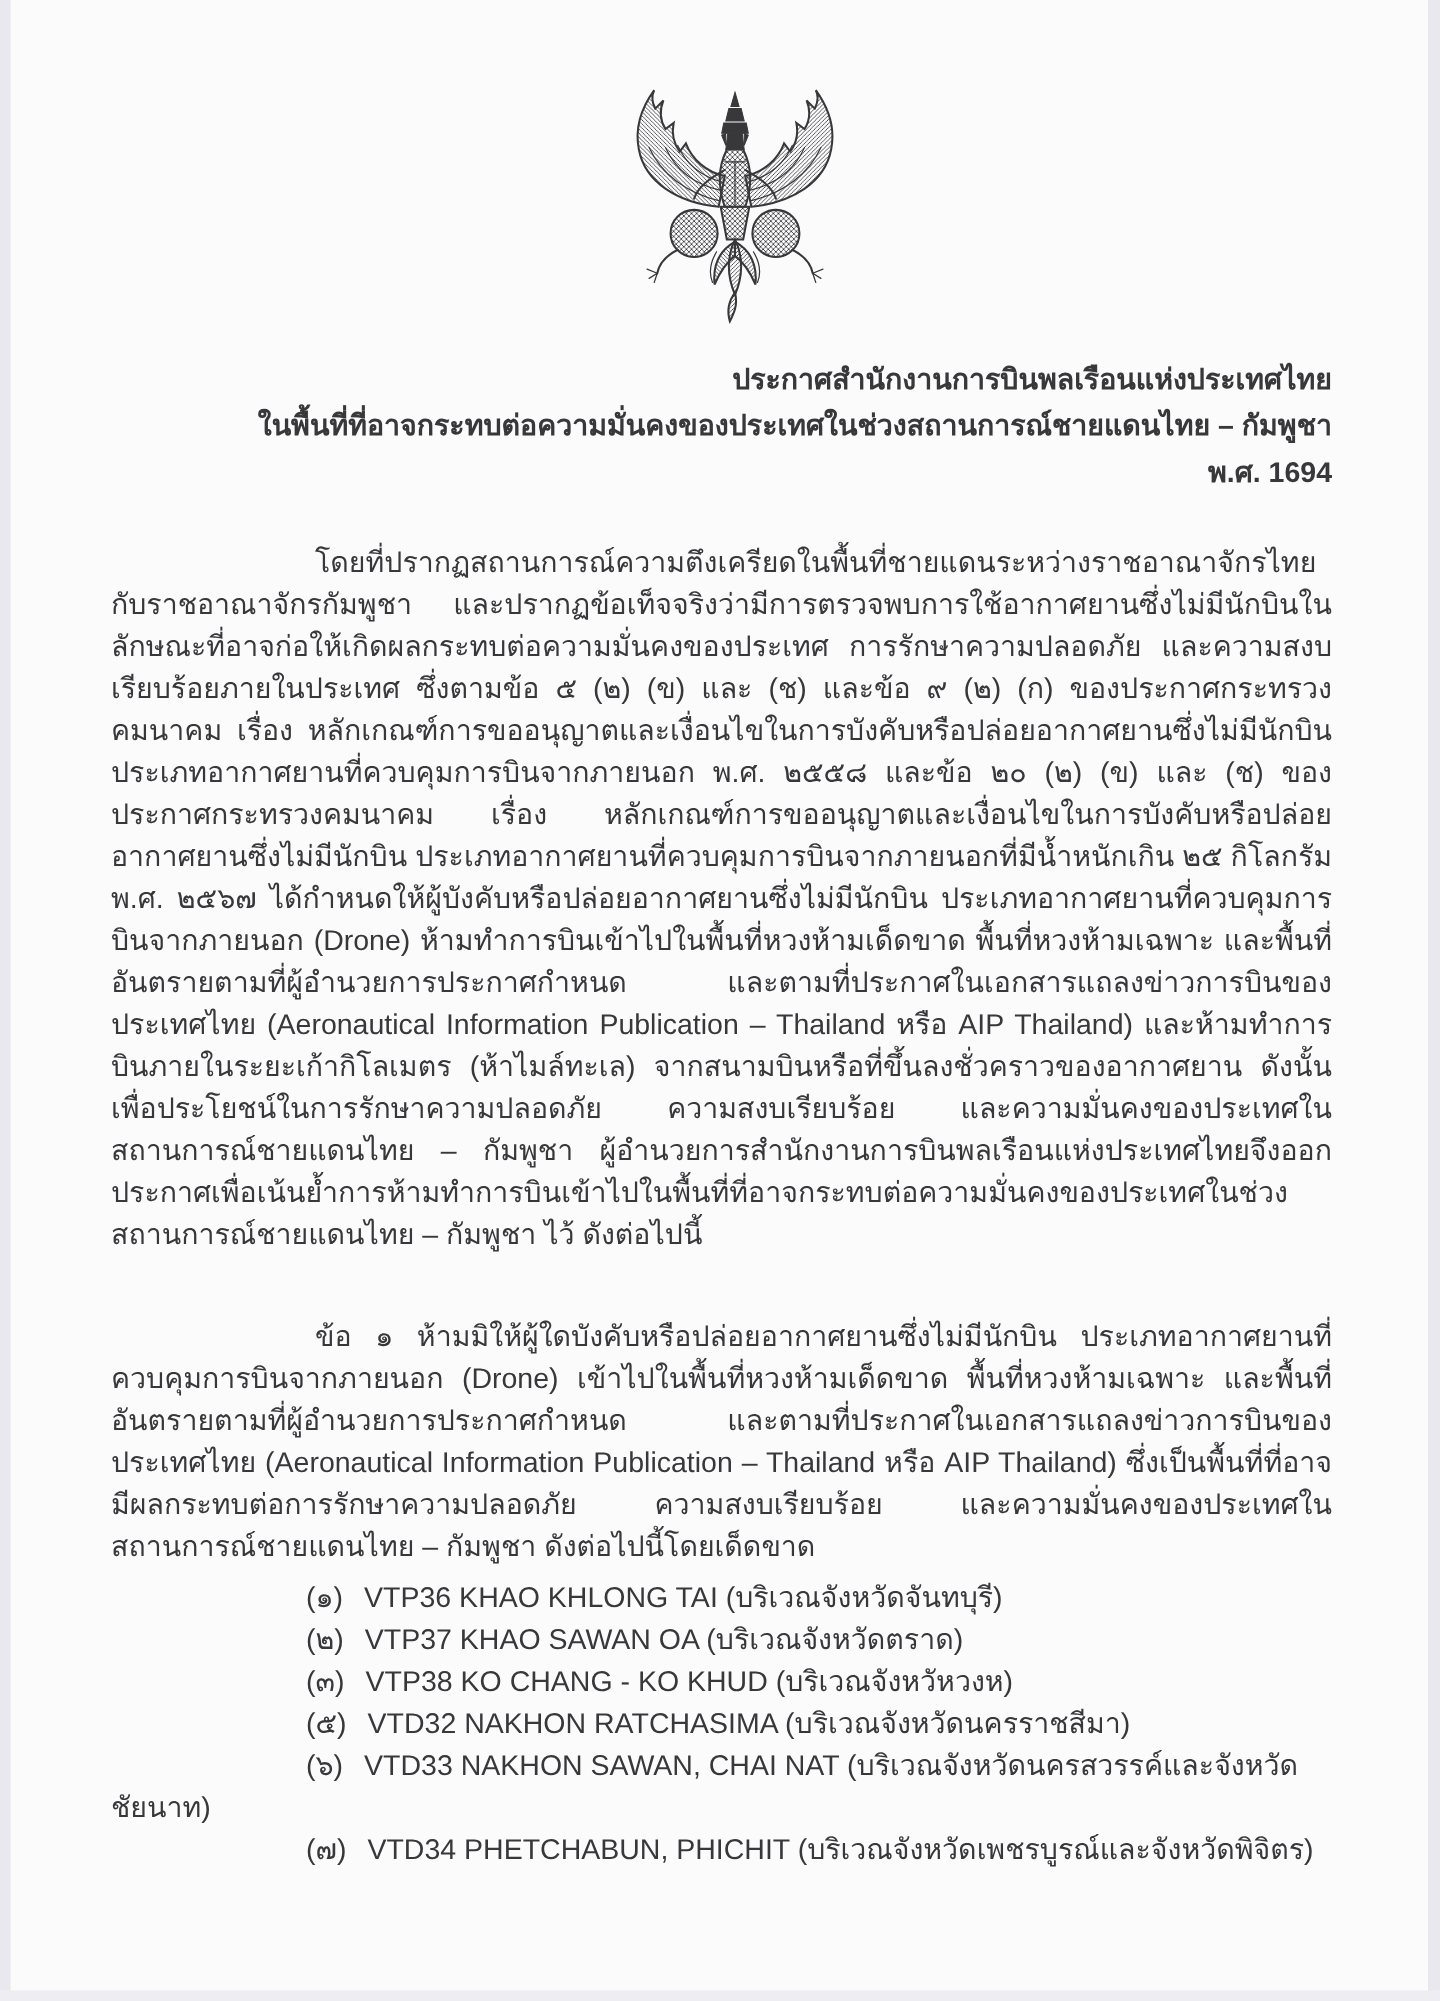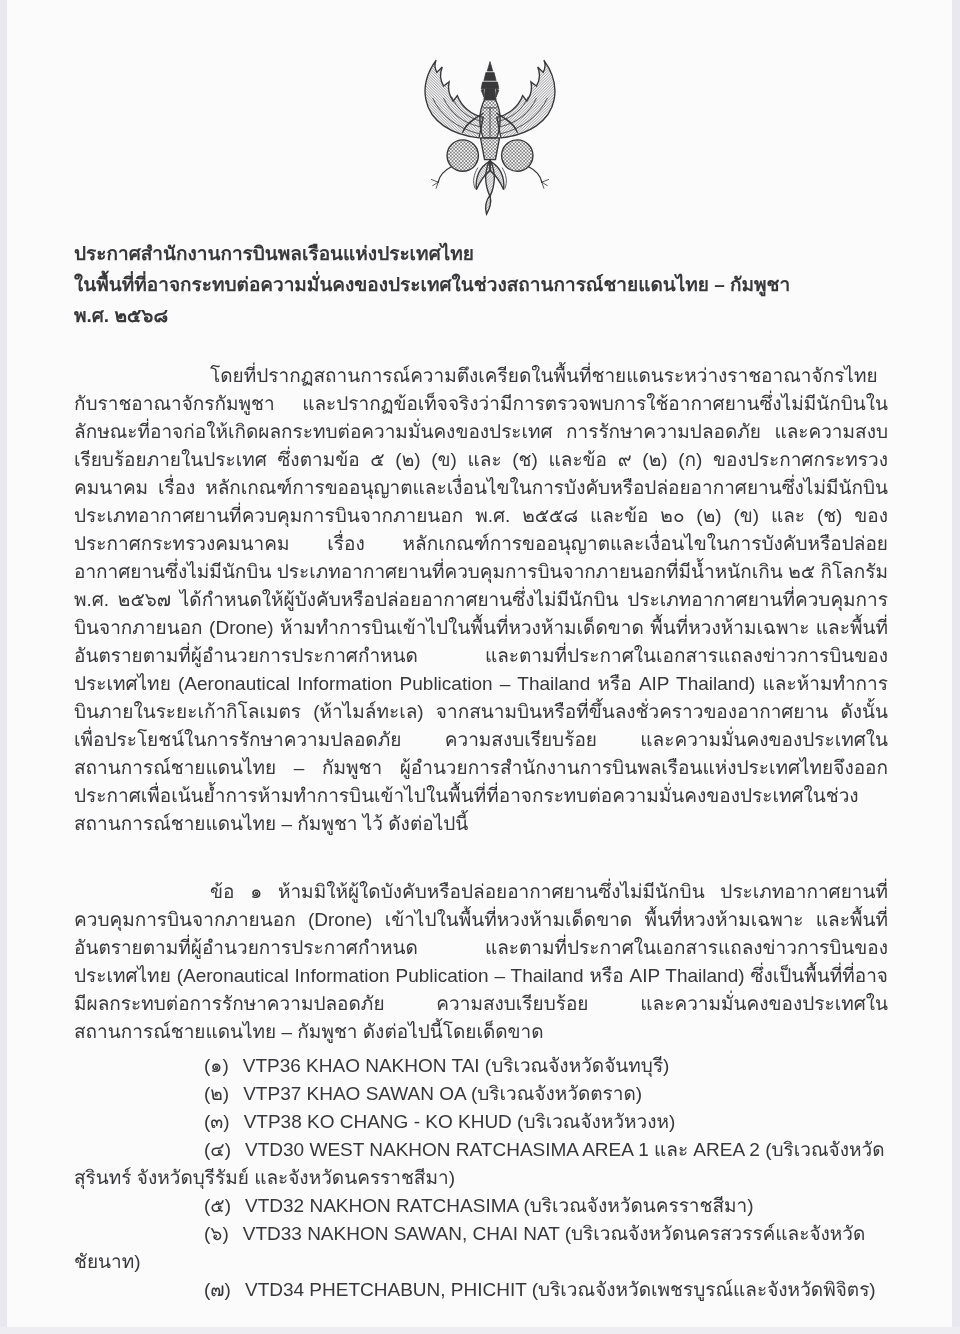--- a/index.html
+++ b/index.html
@@ -31,21 +31,21 @@
     right:72px;
     top:58px;
   }
   .emblem{
     display:block;
     margin:0 auto 8px auto;
     transform:translateX(9px);
   }
   .title-block{
     margin-top:8px;
-    text-align:left;
+    text-align:right;
     font-size:19px;
     font-weight:600;
     line-height:31px;
     color:var(--ink);
   }
   .para{
     margin-top:31px;
     font-size:19px;
     line-height:28px;
     text-align:justify;
@@ -138,44 +138,41 @@
       <path class="ln-thin" d="M128 160 C134 170 136 180 132 190"></path>
     </svg>
 
     <div class="title-block">
 
         <div class="title-line">ประกาศสำนักงานการบินพลเรือนแห่งประเทศไทย</div>
 
 
         <div class="title-line">ในพื้นที่ที่อาจกระทบต่อความมั่นคงของประเทศในช่วงสถานการณ์ชายแดนไทย – กัมพูชา</div>
 
-        <div class="title-line">พ.ศ. ๒๕๖๘</div>
+        <div class="title-line">พ.ศ. 1694</div>
       </div>
 
     <p class="para">โดยที่ปรากฏสถานการณ์ความตึงเครียดในพื้นที่ชายแดนระหว่างราชอาณาจักรไทยกับราชอาณาจักรกัมพูชา และปรากฏข้อเท็จจริงว่ามีการตรวจพบการใช้อากาศยานซึ่งไม่มีนักบินในลักษณะที่อาจก่อให้เกิดผลกระทบต่อความมั่นคงของประเทศ การรักษาความปลอดภัย และความสงบเรียบร้อยภายในประเทศ ซึ่งตามข้อ ๕ (๒) (ข) และ (ช) และข้อ ๙ (๒) (ก) ของประกาศกระทรวงคมนาคม เรื่อง หลักเกณฑ์การขออนุญาตและเงื่อนไขในการบังคับหรือปล่อยอากาศยานซึ่งไม่มีนักบิน ประเภทอากาศยานที่ควบคุมการบินจากภายนอก พ.ศ. ๒๕๕๘ และข้อ ๒๐ (๒) (ข) และ (ช) ของประกาศกระทรวงคมนาคม เรื่อง หลักเกณฑ์การขออนุญาตและเงื่อนไขในการบังคับหรือปล่อยอากาศยานซึ่งไม่มีนักบิน ประเภทอากาศยานที่ควบคุมการบินจากภายนอกที่มีน้ำหนักเกิน ๒๕ กิโลกรัม พ.ศ. ๒๕๖๗ ได้กำหนดให้ผู้บังคับหรือปล่อยอากาศยานซึ่งไม่มีนักบิน ประเภทอากาศยานที่ควบคุมการบินจากภายนอก (Drone) ห้ามทำการบินเข้าไปในพื้นที่หวงห้ามเด็ดขาด พื้นที่หวงห้ามเฉพาะ และพื้นที่อันตรายตามที่ผู้อำนวยการประกาศกำหนด และตามที่ประกาศในเอกสารแถลงข่าวการบินของประเทศไทย (Aeronautical Information Publication – Thailand หรือ AIP Thailand) และห้ามทำการบินภายในระยะเก้ากิโลเมตร (ห้าไมล์ทะเล) จากสนามบินหรือที่ขึ้นลงชั่วคราวของอากาศยาน ดังนั้น เพื่อประโยชน์ในการรักษาความปลอดภัย ความสงบเรียบร้อย และความมั่นคงของประเทศในสถานการณ์ชายแดนไทย – กัมพูชา ผู้อำนวยการสำนักงานการบินพลเรือนแห่งประเทศไทยจึงออกประกาศเพื่อเน้นย้ำการห้ามทำการบินเข้าไปในพื้นที่ที่อาจกระทบต่อความมั่นคงของประเทศในช่วงสถานการณ์ชายแดนไทย – กัมพูชา ไว้ ดังต่อไปนี้</p>
 
     <p class="para clause">ข้อ ๑ ห้ามมิให้ผู้ใดบังคับหรือปล่อยอากาศยานซึ่งไม่มีนักบิน ประเภทอากาศยานที่ควบคุมการบินจากภายนอก (Drone) เข้าไปในพื้นที่หวงห้ามเด็ดขาด พื้นที่หวงห้ามเฉพาะ และพื้นที่อันตรายตามที่ผู้อำนวยการประกาศกำหนด และตามที่ประกาศในเอกสารแถลงข่าวการบินของประเทศไทย (Aeronautical Information Publication – Thailand หรือ AIP Thailand) ซึ่งเป็นพื้นที่ที่อาจมีผลกระทบต่อการรักษาความปลอดภัย ความสงบเรียบร้อย และความมั่นคงของประเทศในสถานการณ์ชายแดนไทย – กัมพูชา ดังต่อไปนี้โดยเด็ดขาด</p>
 
     <div class="area-list">
 
         <div class="area-item">
-          <span class="area-num">(๑)</span><span class="area-text">VTP36 KHAO NAKHON TAI (บริเวณจังหวัดจันทบุรี)</span>
+          <span class="area-num">(๑)</span><span class="area-text">VTP36 KHAO KHLONG TAI (บริเวณจังหวัดจันทบุรี)</span>
         </div>
 
         <div class="area-item">
           <span class="area-num">(๒)</span><span class="area-text">VTP37 KHAO SAWAN OA (บริเวณจังหวัดตราด)</span>
         </div>
 
         <div class="area-item">
           <span class="area-num">(๓)</span><span class="area-text">VTP38 KO CHANG - KO KHUD (บริเวณจังหวัหวงห)</span>
         </div>
 
-        <div class="area-item">
-          <span class="area-num">(๔)</span><span class="area-text">VTD30 WEST NAKHON RATCHASIMA AREA 1 และ AREA 2 (บริเวณจังหวัดสุรินทร์ จังหวัดบุรีรัมย์ และจังหวัดนครราชสีมา)</span>
-        </div>
 
         <div class="area-item">
           <span class="area-num">(๕)</span><span class="area-text">VTD32 NAKHON RATCHASIMA (บริเวณจังหวัดนครราชสีมา)</span>
         </div>
 
         <div class="area-item">
           <span class="area-num">(๖)</span><span class="area-text">VTD33 NAKHON SAWAN, CHAI NAT (บริเวณจังหวัดนครสวรรค์และจังหวัดชัยนาท)</span>
         </div>
 
         <div class="area-item">

